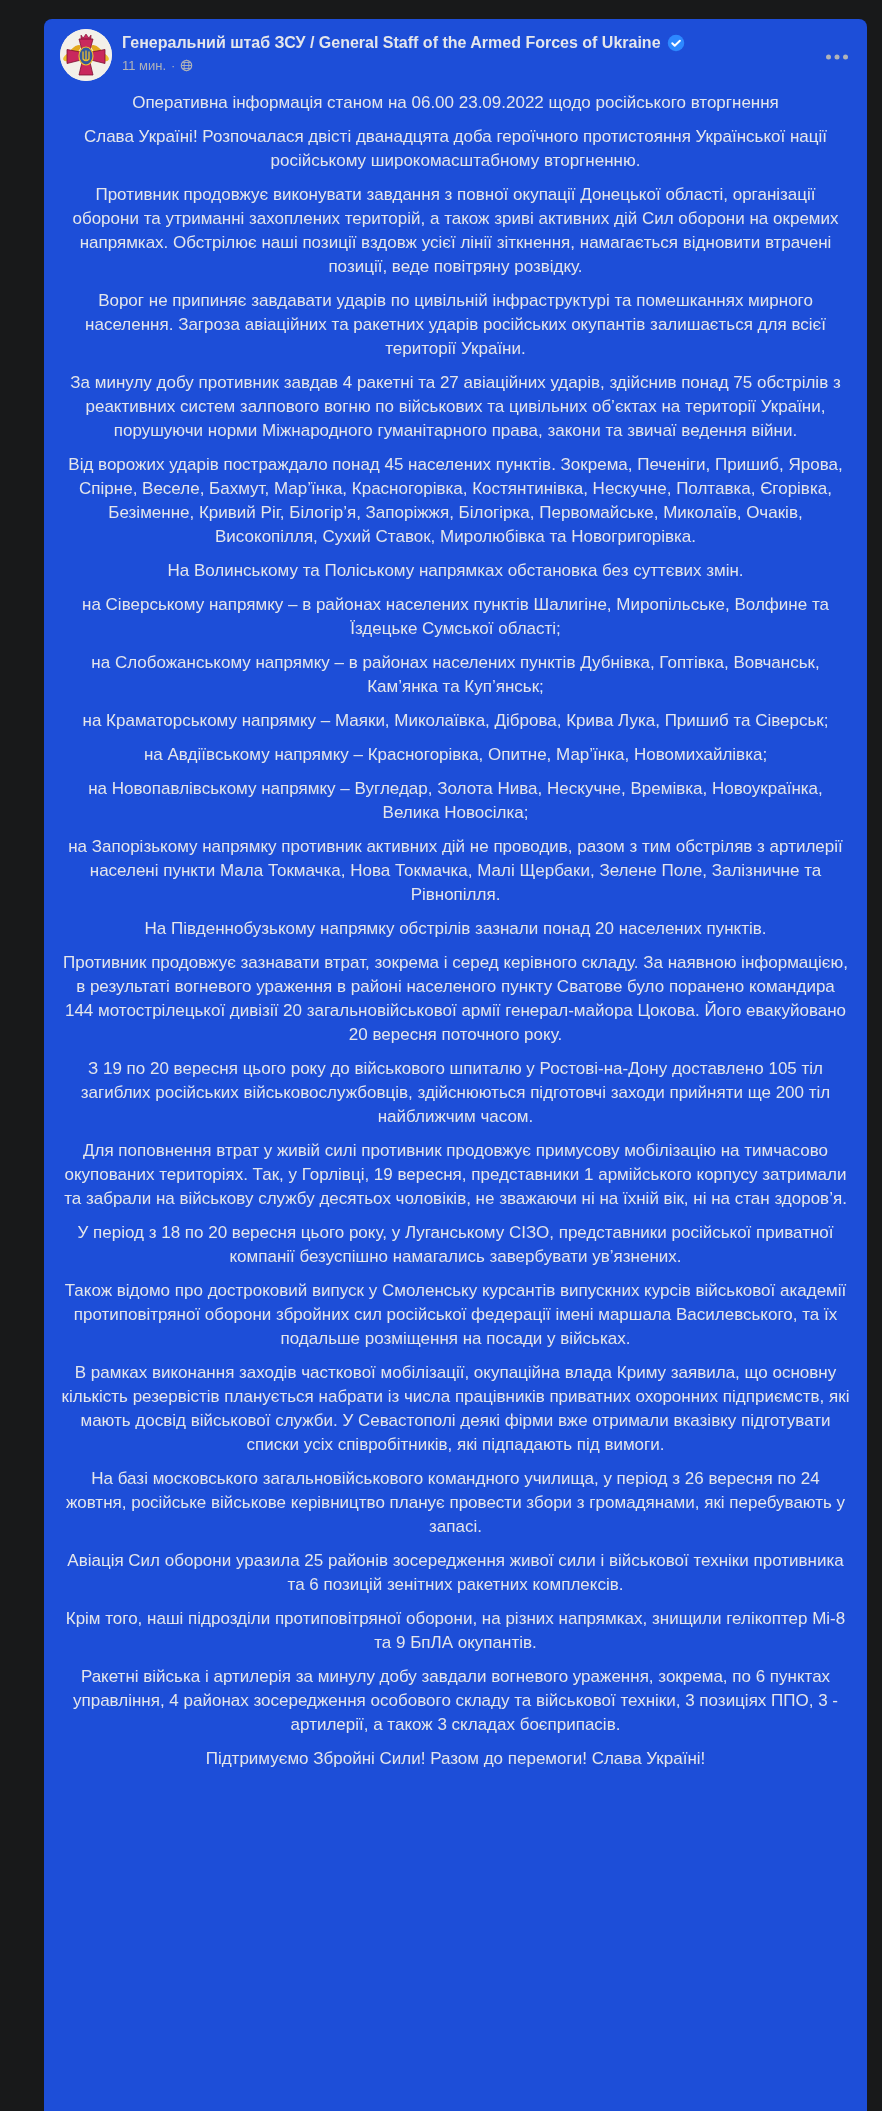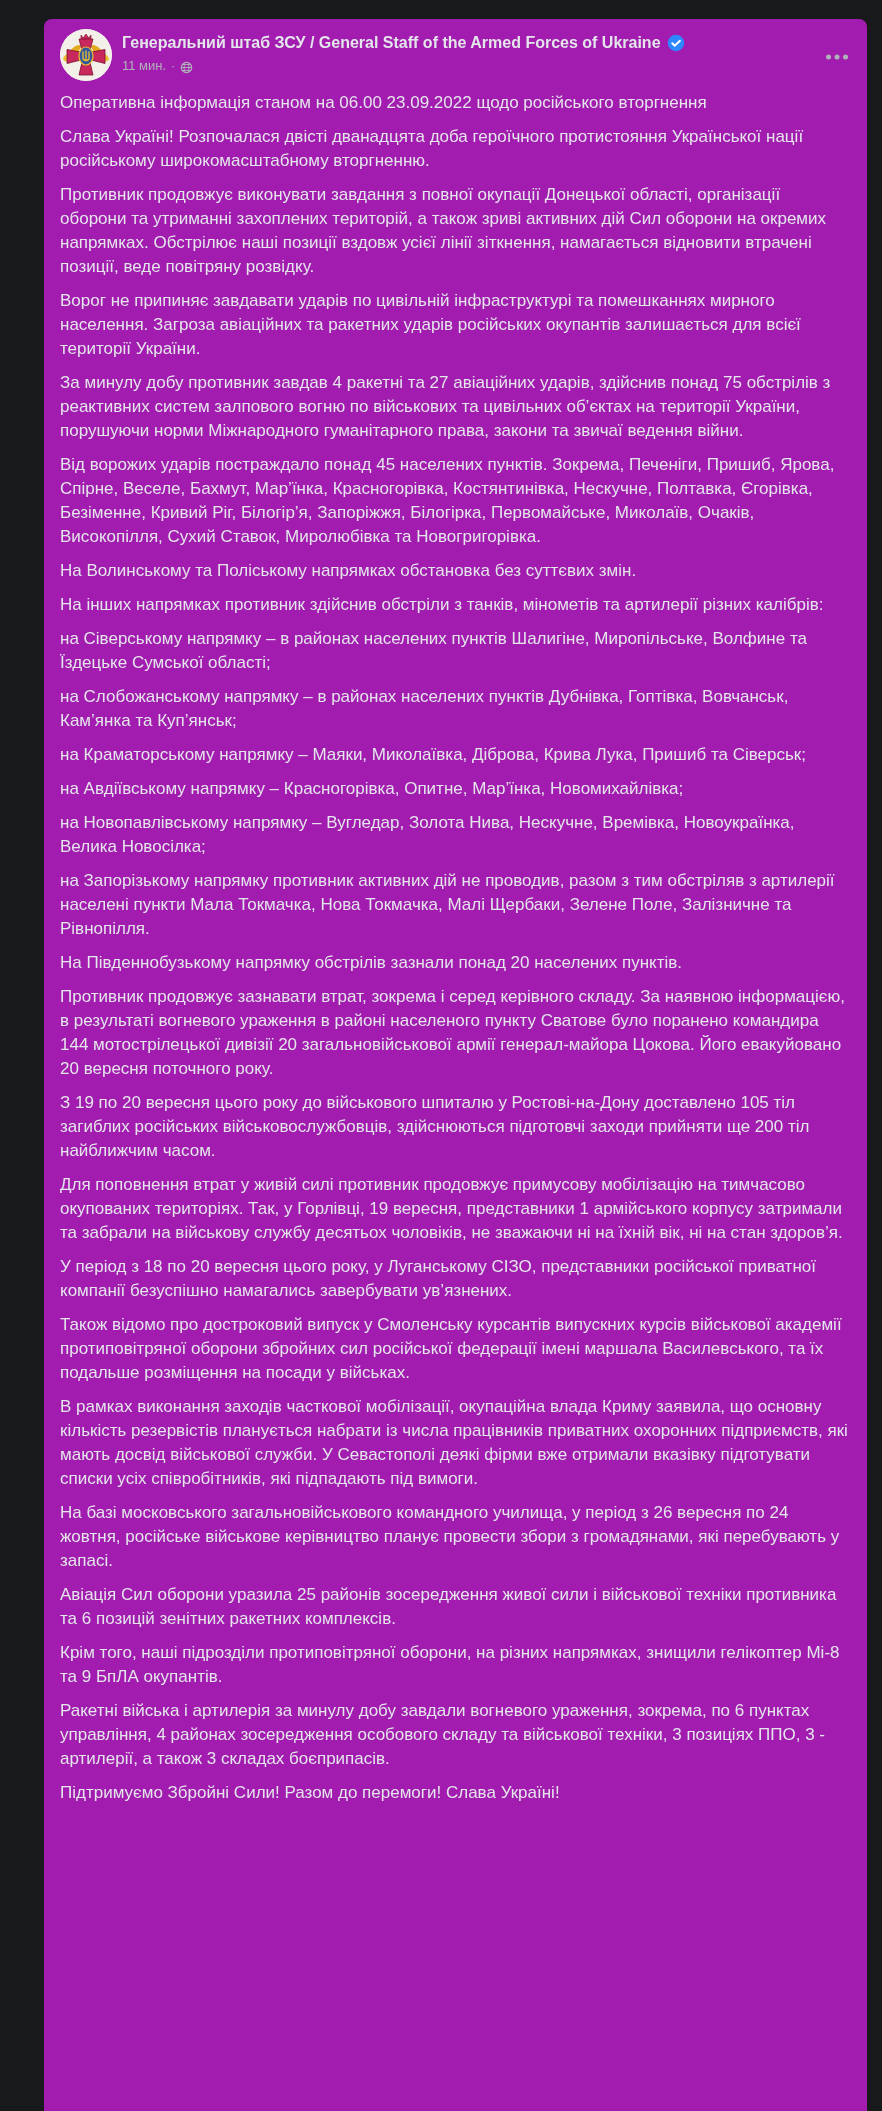--- a/index.html
+++ b/index.html
@@ -12,21 +12,21 @@
     position: relative;
     height: 2111px;
     overflow: hidden;
   }
   .post-card {
     position: absolute;
     left: 44px;
     top: 19px;
     width: 823px;
     height: 2092px;
-    background: #a21caf;
+    background: #1d4ed8;
     border-radius: 8px 8px 0 0;
     overflow: hidden;
   }
   .post-header {
     position: relative;
     display: flex;
     align-items: flex-start;
     padding: 10px 16px 6px 16px;
   }
   .avatar-wrap {
@@ -53,21 +53,21 @@
     font-size: 16px;
     line-height: 21px;
     font-weight: 600;
     color: #e4e6eb;
     white-space: nowrap;
     cursor: pointer;
   }
   .verified-badge { flex: 0 0 auto; display: inline-flex; }
   .meta-row {
     display: flex;
-    align-items: flex-end;
+    align-items: flex-start;
     gap: 5px;
     margin-top: 5px;
     font-size: 13px;
     line-height: 16px;
     color: #b0b3b8;
   }
   .timestamp { cursor: pointer; }
   .meta-separator { font-size: 13px; }
   .globe-icon { display: inline-flex; margin-top: 1px; }
   .more-button {
@@ -80,20 +80,21 @@
     display: flex;
     align-items: center;
     justify-content: center;
     cursor: pointer;
   }
   .post-text {
     padding: 4px 16px 18px 16px;
     color: #e4e6eb;
     font-size: 17px;
     line-height: 24px;
+    text-align: center;
   }
   .post-text p {
     margin: 0 0 10px 0;
     white-space: pre-wrap;
   }
   .post-text p:last-child { margin-bottom: 0; }
 </style>
 </head>
 <body>
 
@@ -158,21 +159,20 @@
   </div>
 
   <div class="post-text">
       <p>Оперативна інформація станом на 06.00 23.09.2022 щодо російського вторгнення</p>
       <p>Слава Україні! Розпочалася двісті дванадцята доба героїчного протистояння Української нації російському широкомасштабному вторгненню.</p>
       <p>Противник продовжує виконувати завдання з повної окупації Донецької області, організації оборони та утриманні захоплених територій, а також зриві активних дій Сил оборони на окремих напрямках. Обстрілює наші позиції вздовж усієї лінії зіткнення, намагається відновити втрачені позиції, веде повітряну розвідку.</p>
       <p>Ворог не припиняє завдавати ударів по цивільній інфраструктурі та помешканнях мирного населення. Загроза авіаційних та ракетних ударів російських окупантів залишається для всієї території України.</p>
       <p>За минулу добу противник завдав 4 ракетні та 27 авіаційних ударів, здійснив понад 75 обстрілів з реактивних систем залпового вогню по військових та цивільних об’єктах на території України, порушуючи норми Міжнародного гуманітарного права, закони та звичаї ведення війни.</p>
       <p>Від ворожих ударів постраждало понад 45 населених пунктів. Зокрема, Печеніги, Пришиб, Ярова, Спірне, Веселе, Бахмут, Мар’їнка, Красногорівка, Костянтинівка, Нескучне, Полтавка, Єгорівка, Безіменне, Кривий Ріг, Білогір’я, Запоріжжя, Білогірка, Первомайське, Миколаїв, Очаків, Високопілля, Сухий Ставок, Миролюбівка та Новогригорівка.</p>
       <p>На Волинському та Поліському напрямках обстановка без суттєвих змін.</p>
-      <p>На інших напрямках противник здійснив обстріли з танків, мінометів та артилерії різних калібрів:</p>
       <p>на Сіверському напрямку – в районах населених пунктів Шалигіне, Миропільське, Волфине та Їздецьке Сумської області;</p>
       <p>на Слобожанському напрямку – в районах населених пунктів Дубнівка, Гоптівка, Вовчанськ, Кам’янка та Куп’янськ;</p>
       <p>на Краматорському напрямку – Маяки, Миколаївка, Діброва, Крива Лука, Пришиб та Сіверськ;</p>
       <p>на Авдіївському напрямку – Красногорівка, Опитне, Мар’їнка, Новомихайлівка;</p>
       <p>на Новопавлівському напрямку – Вугледар, Золота Нива, Нескучне, Времівка, Новоукраїнка, Велика Новосілка;</p>
       <p>на Запорізькому напрямку противник активних дій не проводив, разом з тим обстріляв з артилерії населені пункти Мала Токмачка, Нова Токмачка, Малі Щербаки, Зелене Поле, Залізничне та Рівнопілля.</p>
       <p>На Південнобузькому напрямку обстрілів зазнали понад 20 населених пунктів.</p>
       <p>Противник продовжує зазнавати втрат, зокрема і серед керівного складу. За наявною інформацією, в результаті вогневого ураження в районі населеного пункту Сватове було поранено командира 144 мотострілецької дивізії 20 загальновійськової армії генерал-майора Цокова. Його евакуйовано 20 вересня поточного року.</p>
       <p>З 19 по 20 вересня цього року до військового шпиталю у Ростові-на-Дону доставлено 105 тіл загиблих російських військовослужбовців, здійснюються підготовчі заходи прийняти ще 200 тіл найближчим часом.</p>
       <p>Для поповнення втрат у живій силі противник продовжує примусову мобілізацію на тимчасово окупованих територіях. Так, у Горлівці, 19 вересня, представники 1 армійського корпусу затримали та забрали на військову службу десятьох чоловіків, не зважаючи ні на їхній вік, ні на стан здоров’я.</p>

